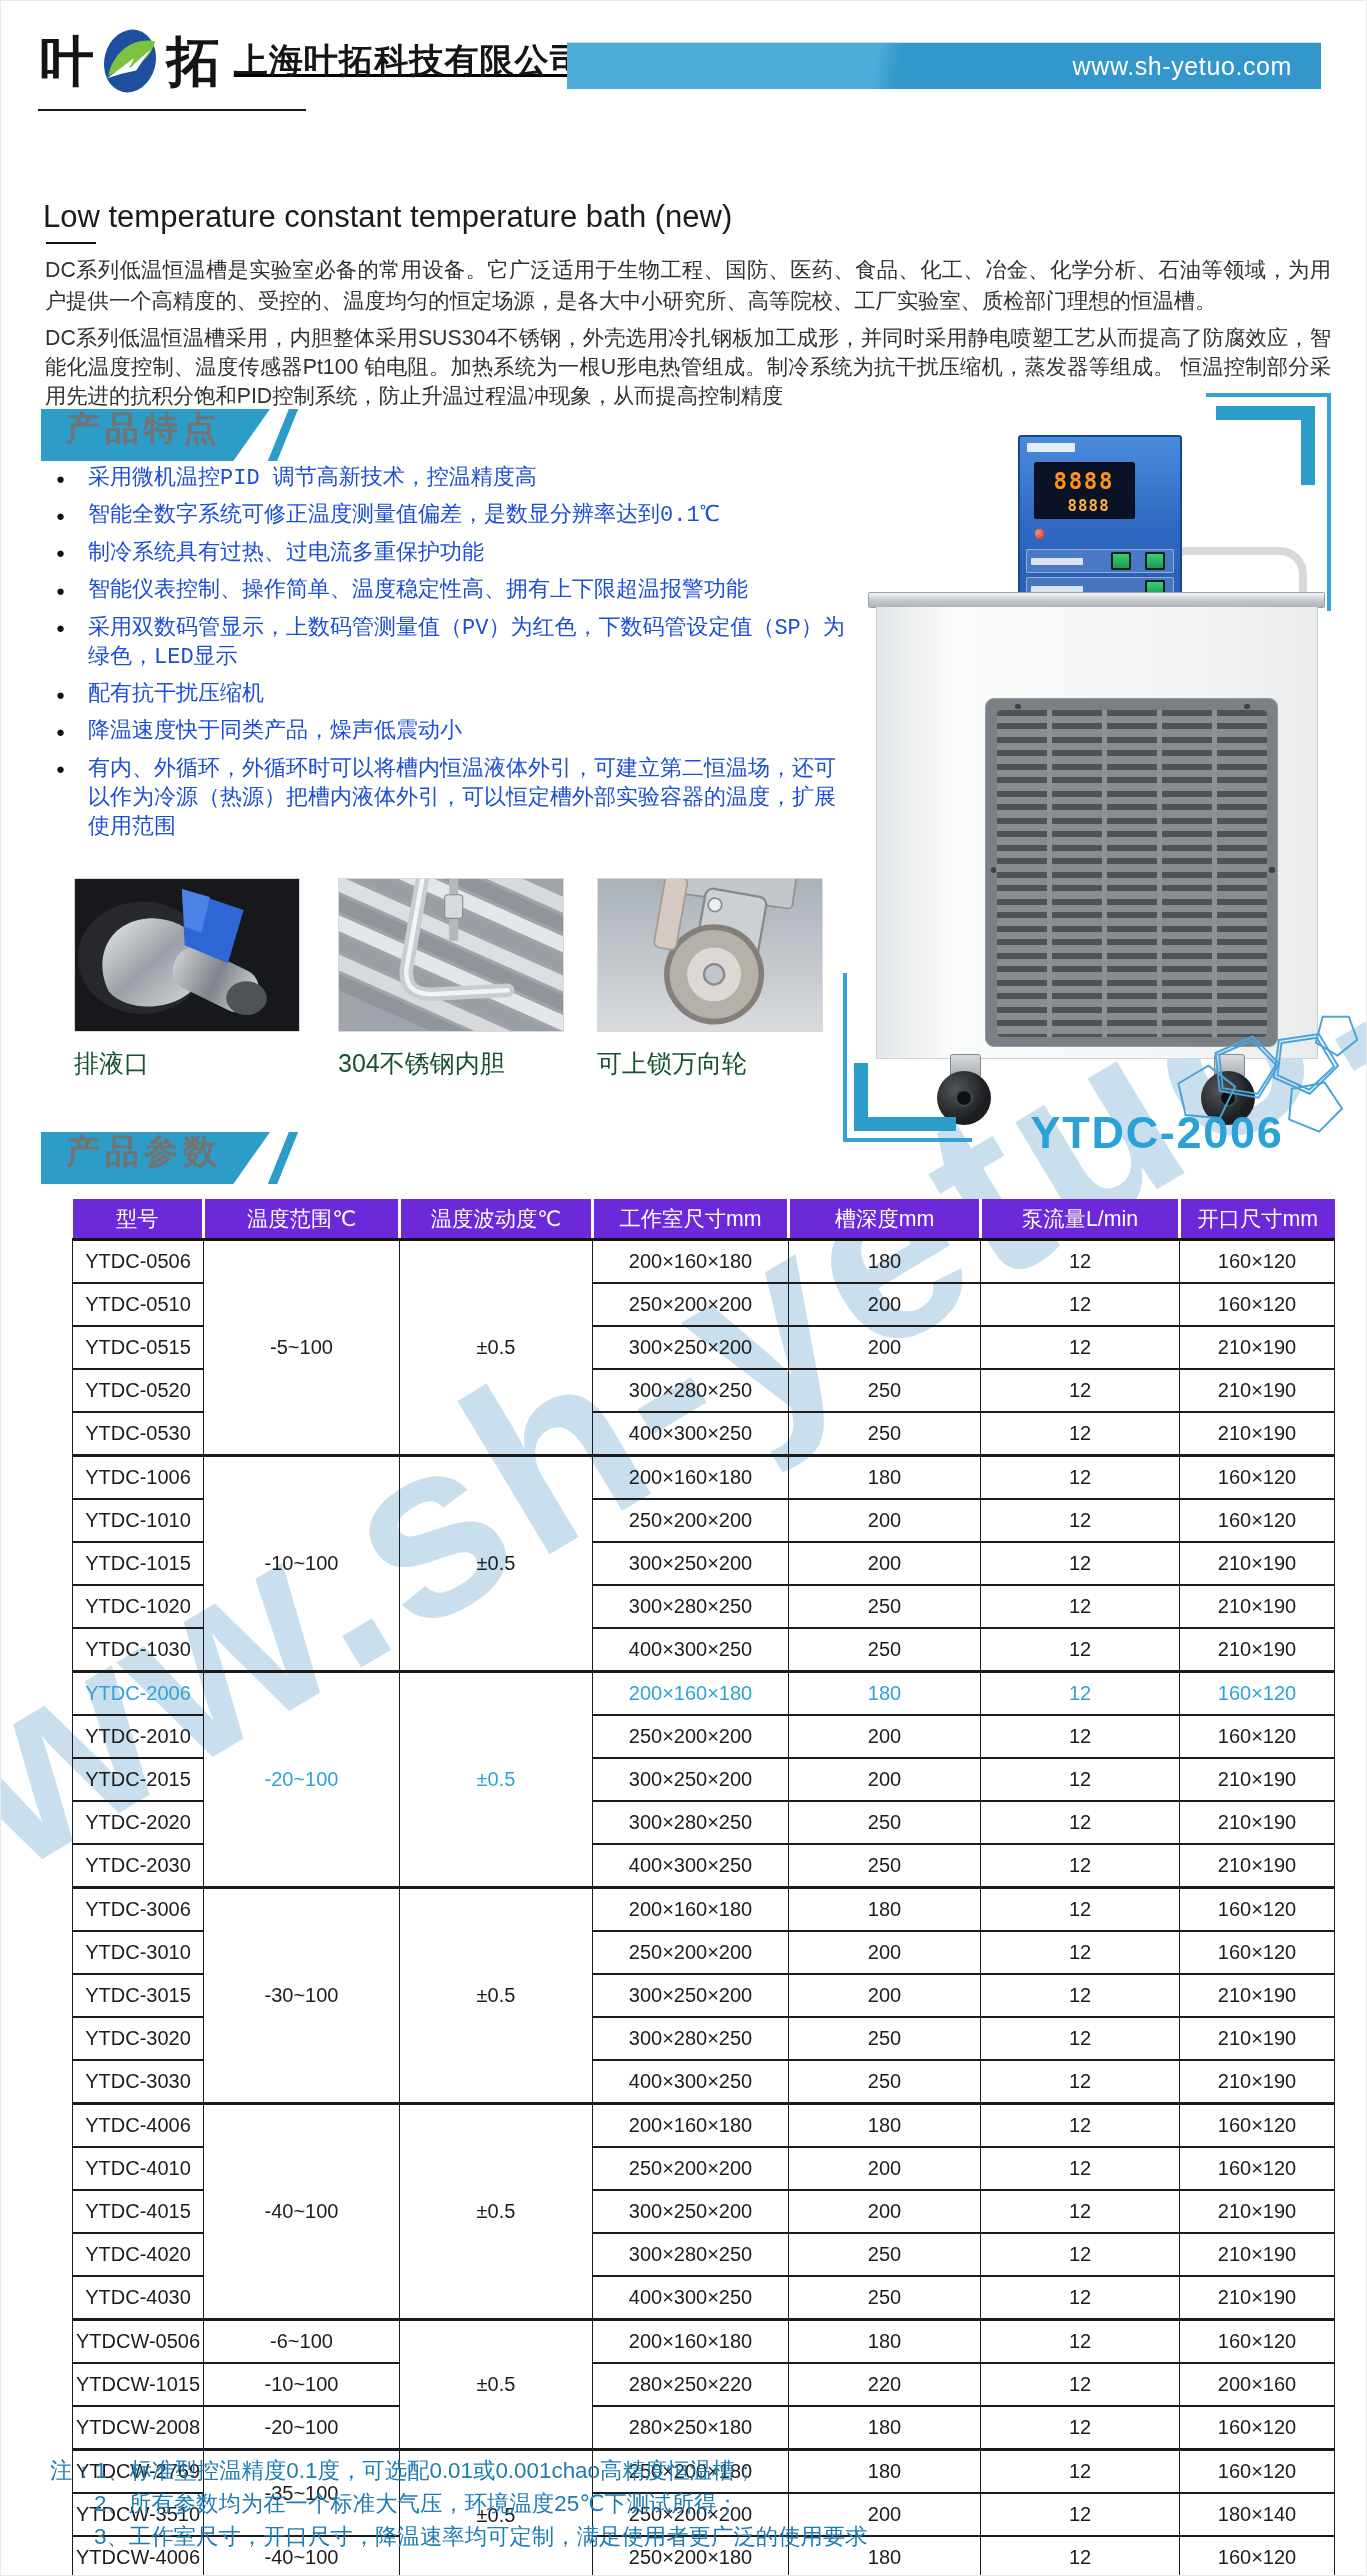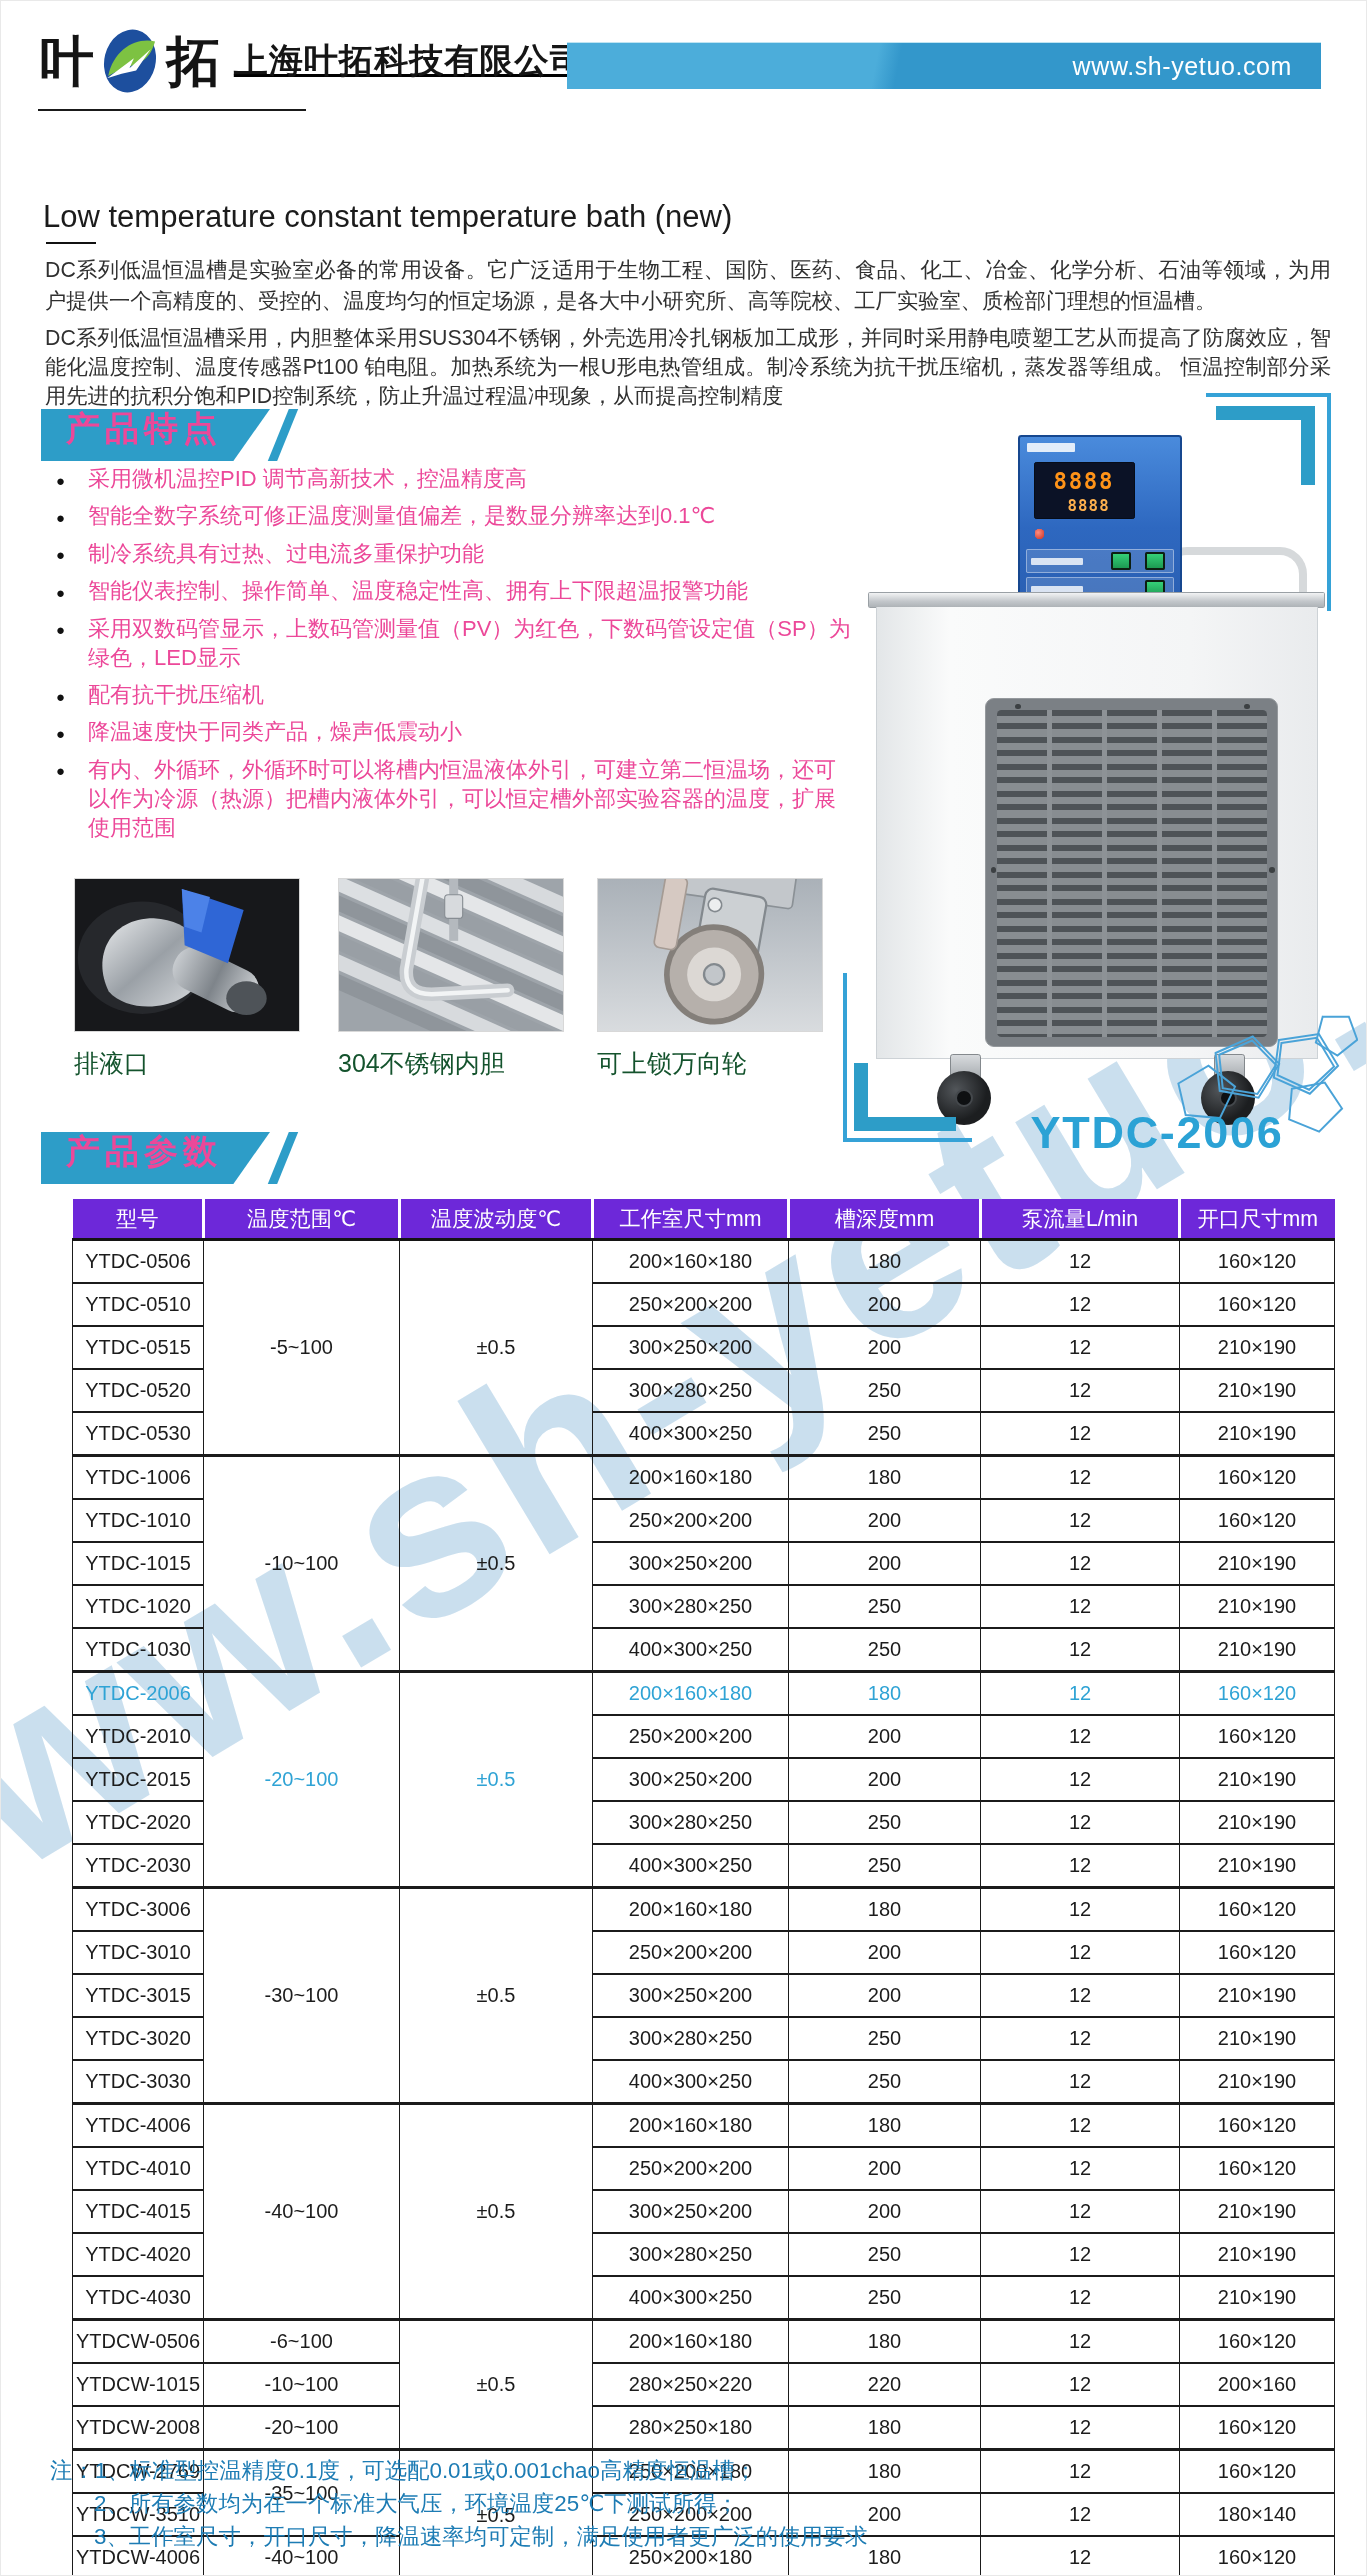--- a/index.html
+++ b/index.html
@@ -32,27 +32,27 @@
   .intro-p.p1{top:254px;}
   .intro-p.p2{top:323px;line-height:29px;}
 
   
   .badge{height:52px;width:264px;}
   .badge .bg{position:absolute;left:0;top:0;width:229px;height:52px;background:#2d9dc8;
     clip-path:polygon(0 0,100% 0,84% 100%,0 100%);}
   .badge .stripe{position:absolute;left:226px;top:0;width:39px;height:52px;background:#2d9dc8;
     clip-path:polygon(56% 0,80% 0,26% 100%,2% 100%);}
   .badge .txt{position:absolute;left:25px;top:0;height:40px;display:flex;align-items:center;
-    color:#ec4899;font-size:34px;font-weight:bold;letter-spacing:5px;}
+    color:#737373;font-size:34px;font-weight:bold;letter-spacing:5px;}
   .badge-features{left:40px;top:408px;}
   .badge-params{left:40px;top:1131px;}
 
   
   .features{left:54px;top:463px;width:799px;list-style:none;margin:0;padding:0;}
-  .features li{position:relative;padding-left:33px;font-size:22px;color:#ec4899;line-height:29px;margin-bottom:8.4px;}
+  .features li{position:relative;padding-left:33px;font-size:22px;color:#1d4ed8;line-height:29px;margin-bottom:8.4px;font-family:Liberation Mono, monospace;}
   .features li::before{content:"●";position:absolute;left:1.1px;top:1.7px;font-size:15px;color:#111;}
 
   
   .figure{top:877px;width:226px;}
   .figure .tile{width:226px;height:154px;overflow:hidden;border:0.6px solid #d8d8d8;box-sizing:border-box;}
   .figure .cap{margin-top:14.6px;text-align:left;font-size:25px;color:#14532d;}
   .fig-1{left:73px;} .fig-2{left:337px;} .fig-3{left:596px;}
 
   
   .device{left:867px;top:401px;width:457px;height:721px;}

